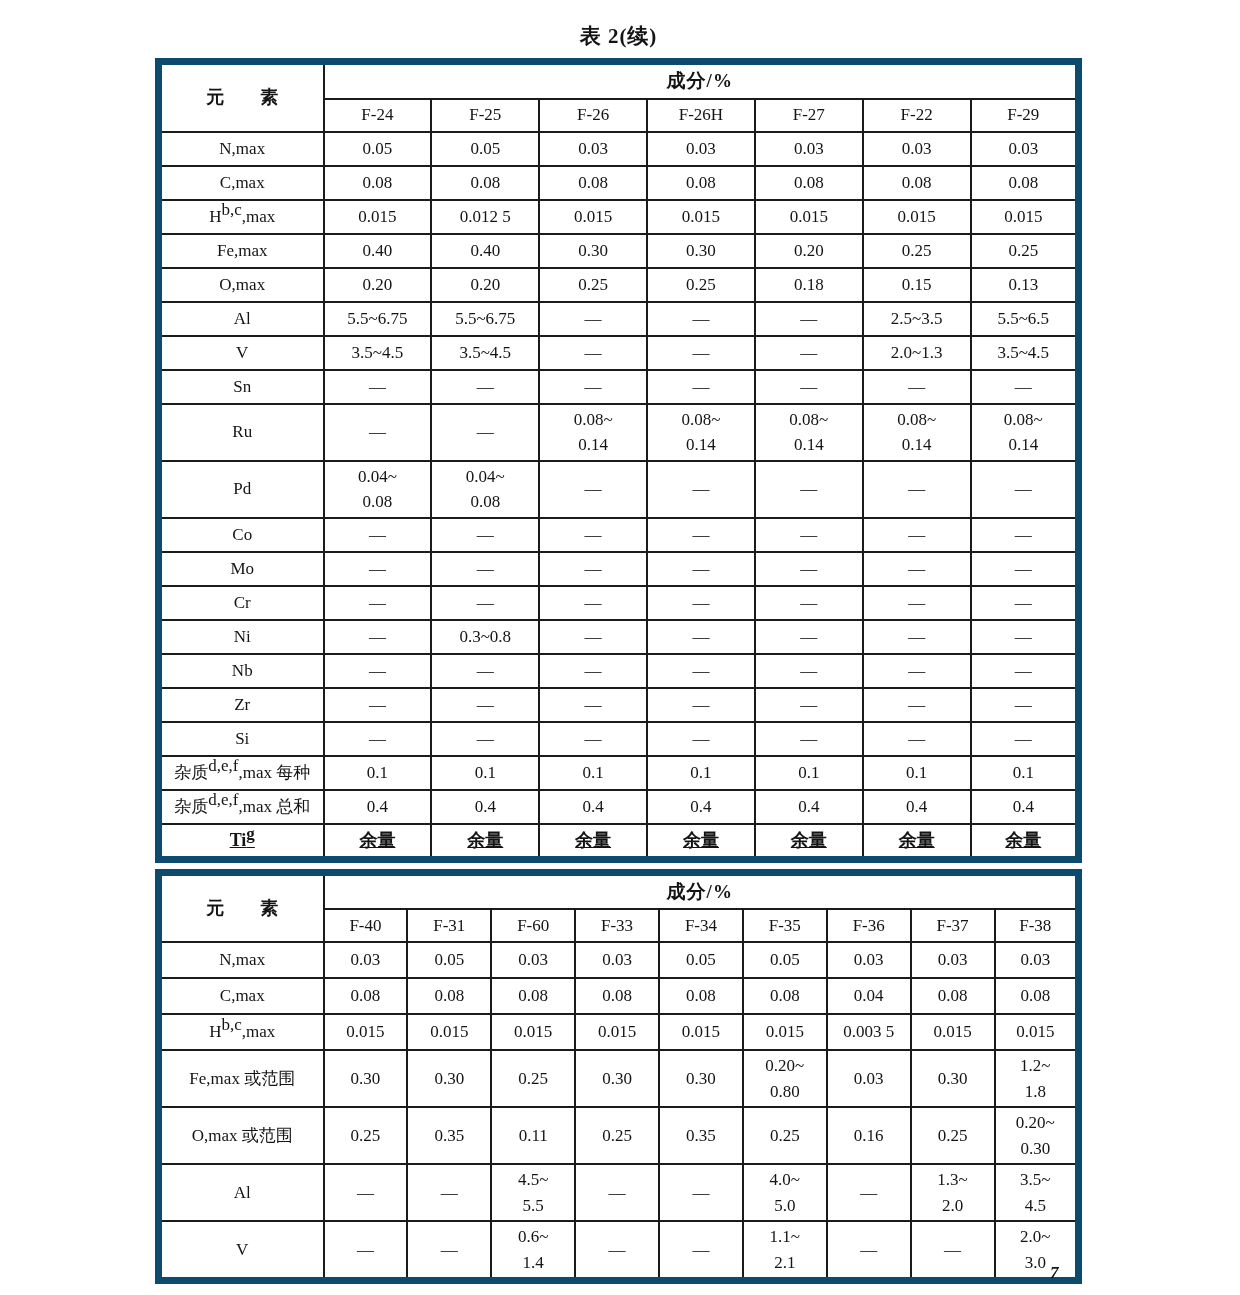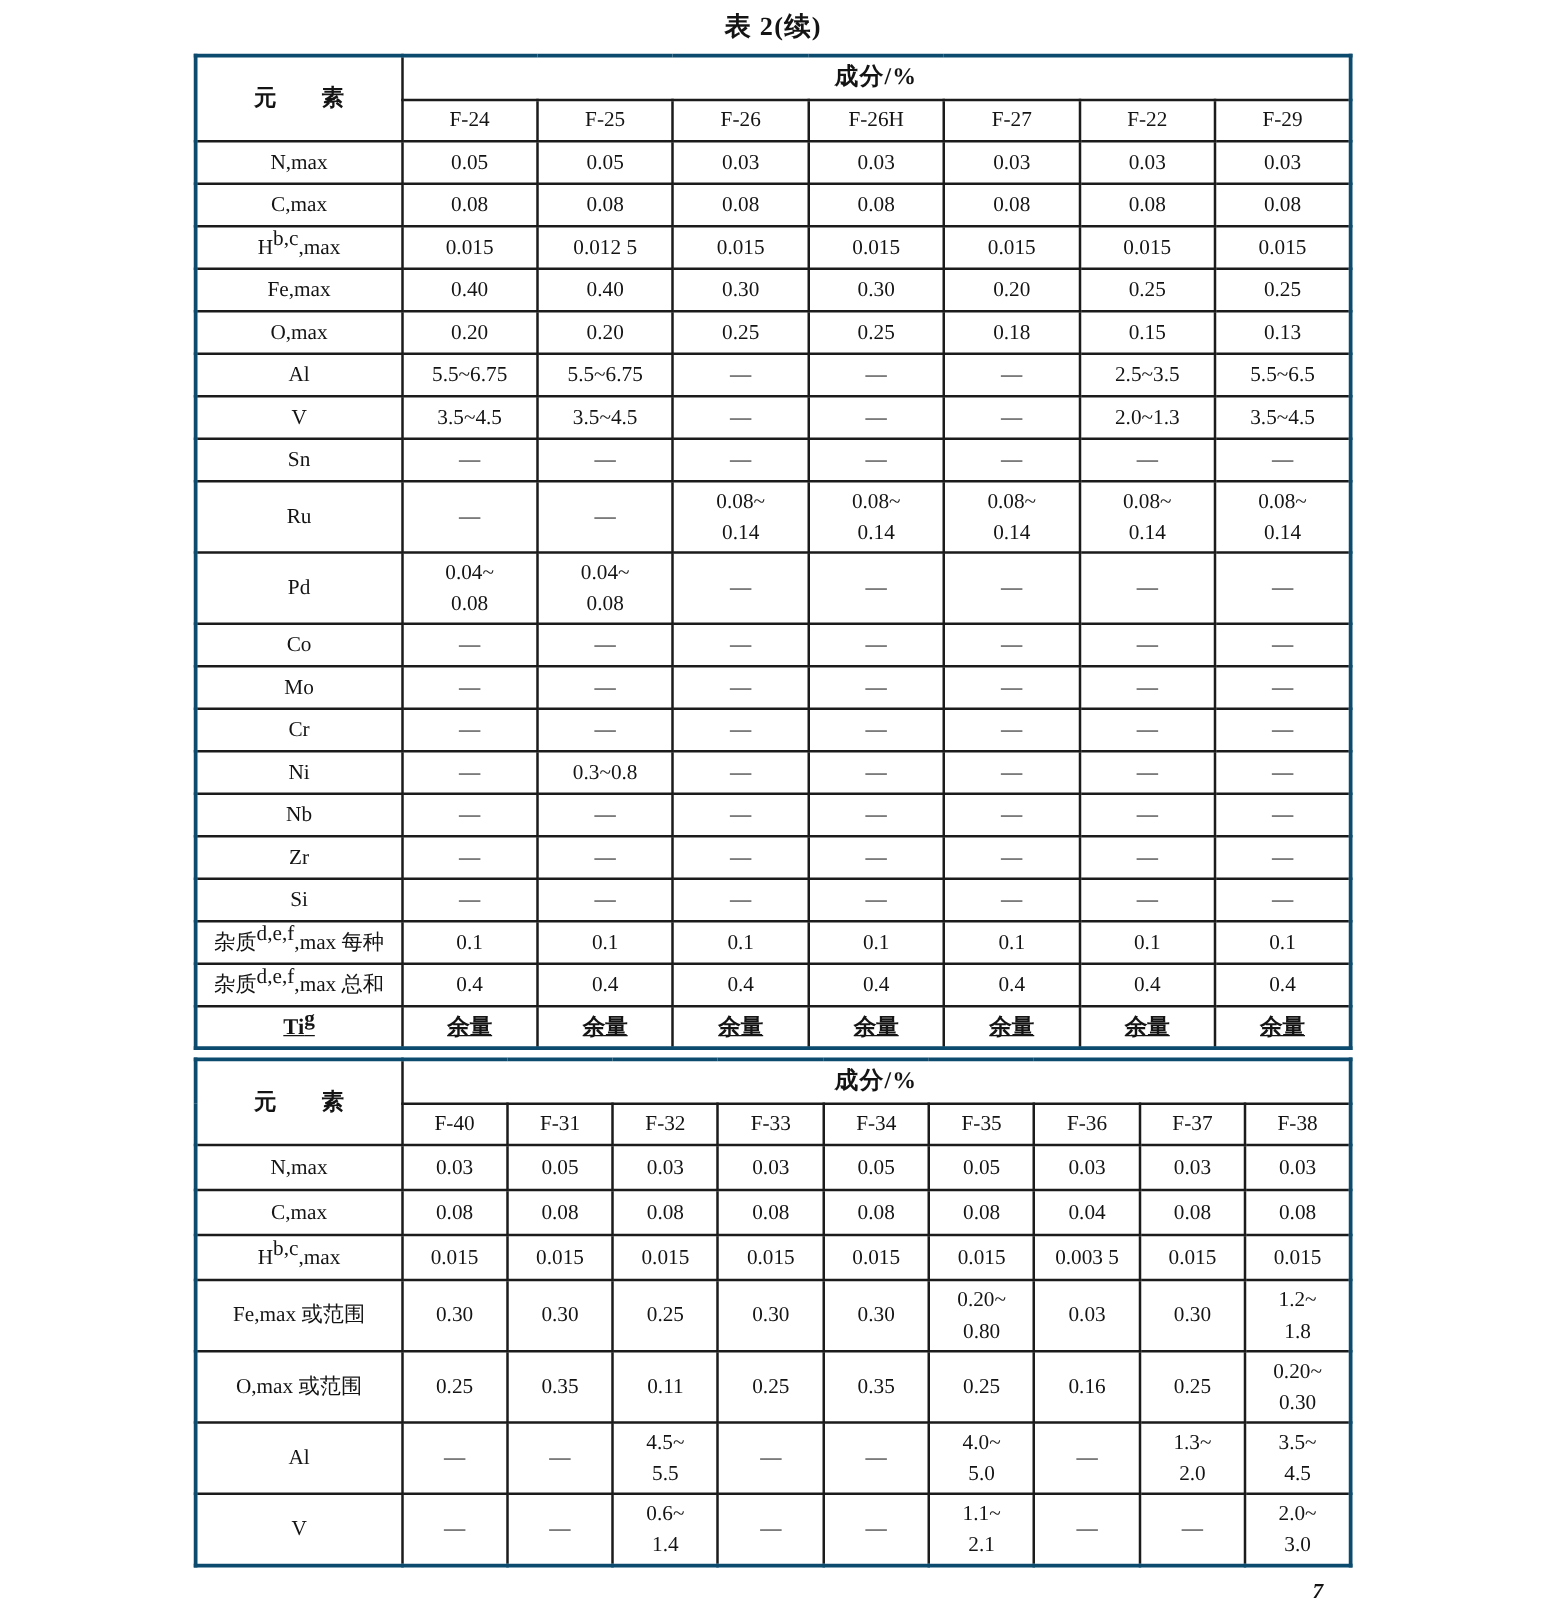--- a/index.html
+++ b/index.html
@@ -12,36 +12,36 @@
   .page {
     position: relative;
     width: 1240px;
     height: 1295px;
     background: #ffffff;
     overflow: hidden;
   }
   .sheet {
     position: absolute;
     left: 155px;
-    top: 5px;
+    top: 20px;
     width: 927px;
   }
   .title {
     text-align: center;
     font-weight: bold;
     font-size: 21px;
     letter-spacing: 1px;
     margin: 2px 0 8px 0;
     font-family: "Liberation Serif", "DejaVu Serif", serif;
   }
   table.comp-table {
     border-collapse: collapse;
     table-layout: fixed;
     width: 927px;
-    border: 3px solid #0c4a6e;
+    border: 7px solid #0c4a6e;
   }
   table.comp-table + table.comp-table {
     margin-top: 6px;
   }
   .comp-table th, .comp-table td {
     border: 2px solid #1b1b1b;
     text-align: center;
     vertical-align: middle;
     padding: 2px 2px;
     font-size: 17px;
@@ -345,21 +345,21 @@
           <col>
         </colgroup>
         <thead>
           <tr>
             <th rowspan="2" class="elem-header">元　　素</th>
             <th colspan="9" class="comp-header">成分/%</th>
           </tr>
           <tr>
             <th class="col-header">F-40</th>
             <th class="col-header">F-31</th>
-            <th class="col-header">F-32</th>
+            <th class="col-header">F-60</th>
             <th class="col-header">F-33</th>
             <th class="col-header">F-34</th>
             <th class="col-header">F-35</th>
             <th class="col-header">F-36</th>
             <th class="col-header">F-37</th>
             <th class="col-header">F-38</th>
           </tr>
         </thead>
         <tbody>
           <tr>

